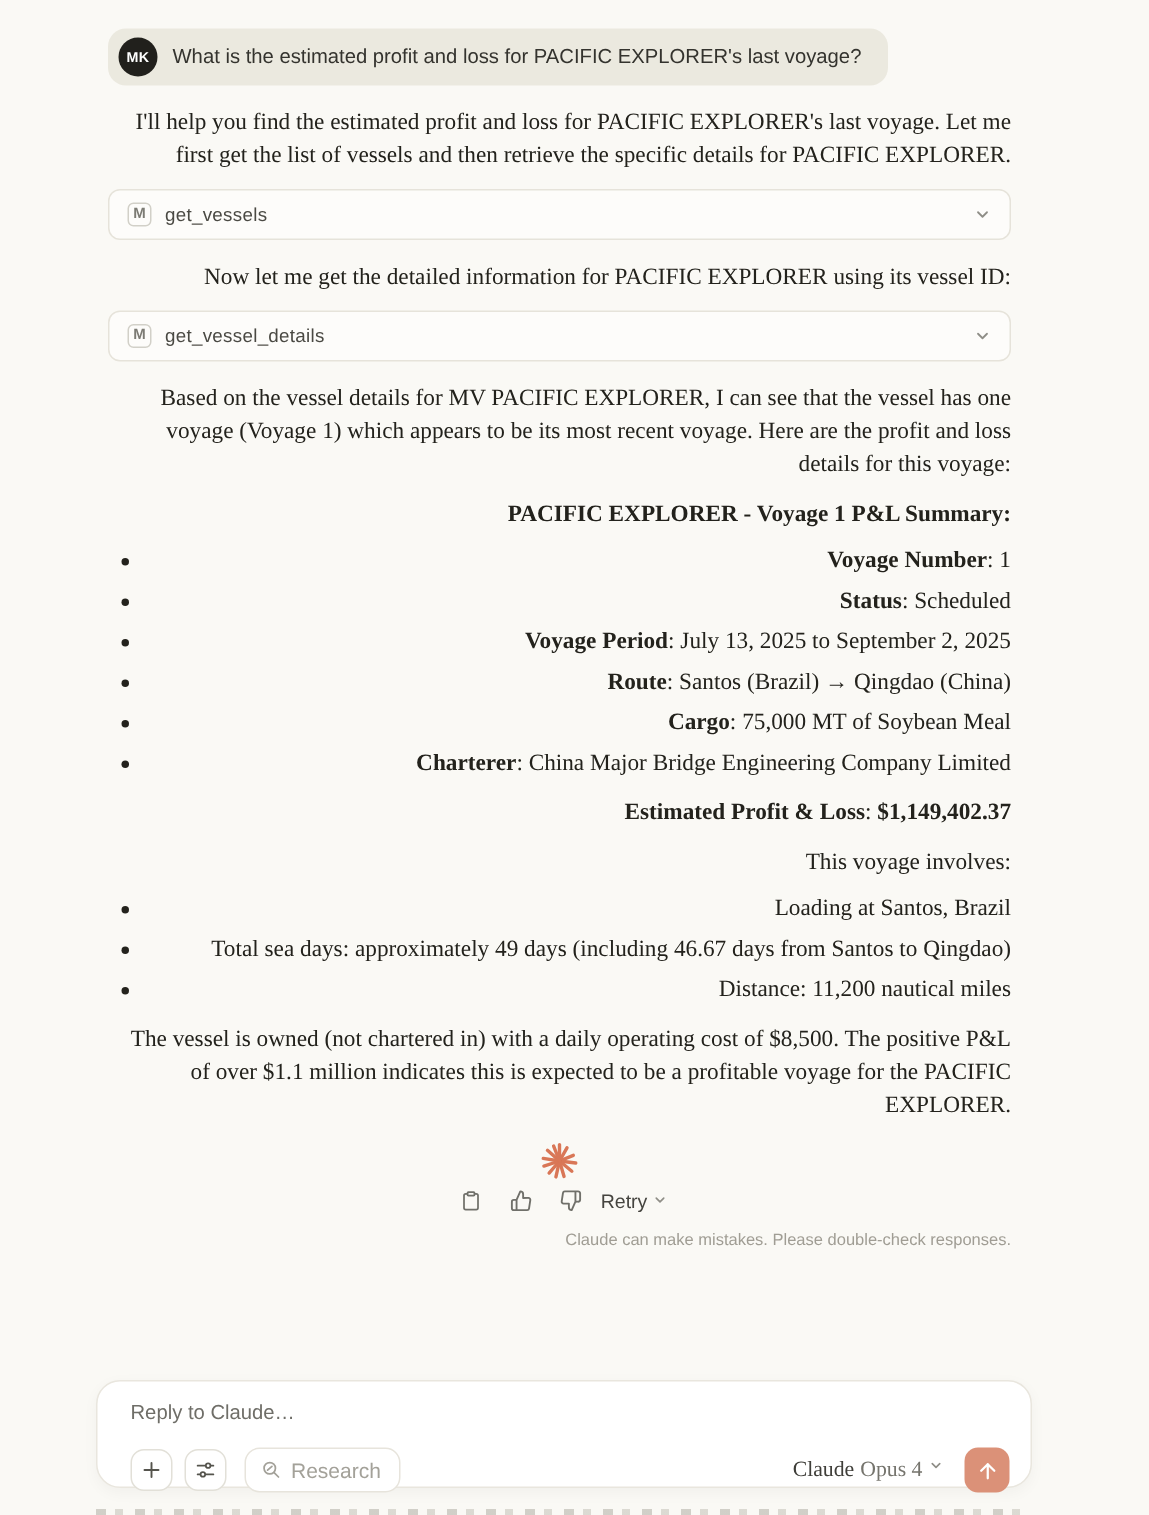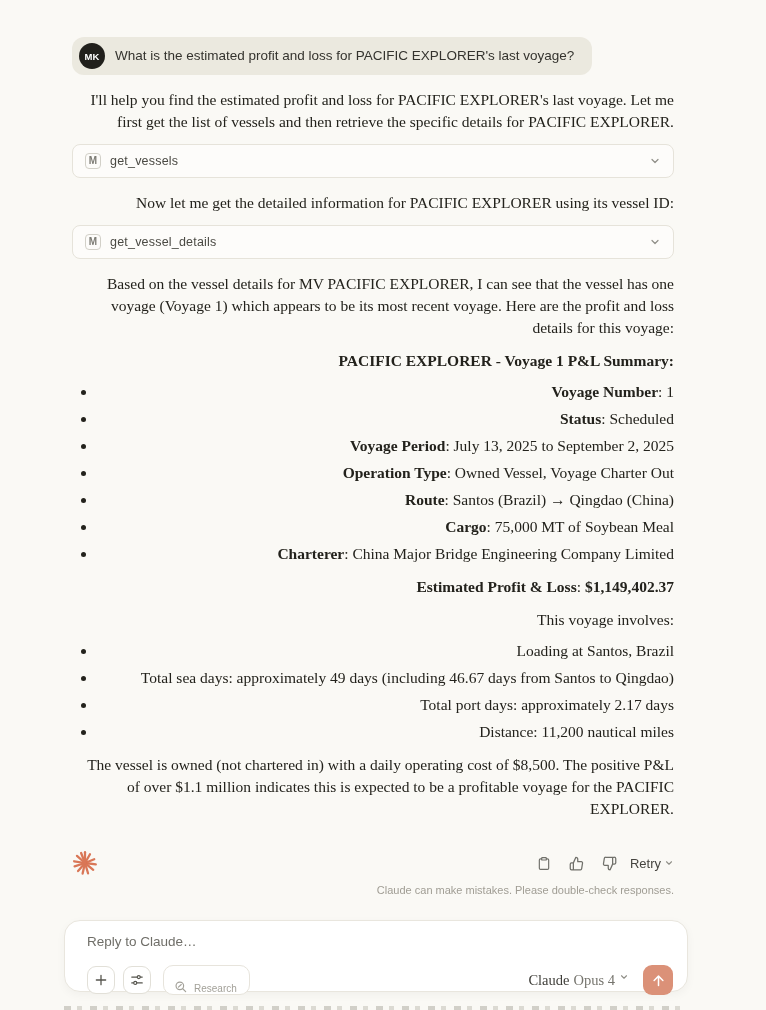--- a/index.html
+++ b/index.html
@@ -4,21 +4,21 @@
 <style>
   * { box-sizing: border-box; margin: 0; padding: 0; }
   html,body { width: 766px; height: 1010px; }
   body {
     background: #FAF9F5;
     font-family: "Liberation Sans", sans-serif;
     color: #26251F;
     overflow: hidden;
     position: relative;
   }
-  .chat-col { width: 602px; margin-left: 72px; padding-top: 37px; }
+  .chat-col { width: 602px; margin-left: 72px; padding-top: 19px; }
 
   
   .user-bubble {
     display: inline-flex; align-items: center; gap: 10px;
     background: #EBE9DF; border-radius: 12px;
     padding: 6px 18px 6px 7px; max-width: 560px;
   }
   .avatar {
     width: 26px; height: 26px; border-radius: 50%;
     background: #21201C; color: #FFFFFF;
@@ -49,21 +49,21 @@
   .m-badge {
     width: 16px; height: 16px; border: 1px solid #D2D0C8; border-radius: 4px;
     color: #7C7B74; font-size: 10px; font-weight: bold;
     display: flex; align-items: center; justify-content: center; flex: none;
     font-family: "Liberation Sans", sans-serif;
   }
   .tool-name { font-family: "Liberation Sans", sans-serif; font-size: 12.5px; color: #4A4943; letter-spacing: .2px; }
   .tool-block .spacer, .row-spacer { flex: 1; }
 
   
-  .msg-footer { display: flex; align-items: center; margin-top: 30px; }
+  .msg-footer { display: flex; align-items: center; margin-top: 13px; flex-direction: column; }
   .starburst { width: 26px; height: 26px; }
   .actions { display: flex; align-items: center; gap: 7px; }
   .icon-btn {
     width: 26px; height: 26px; border: none; background: transparent; border-radius: 6px;
     display: flex; align-items: center; justify-content: center; cursor: pointer; color: #70706A;
   }
   .retry-btn {
     border: none; background: transparent; cursor: pointer;
     display: flex; align-items: center; gap: 3px;
     font-size: 13px; color: #45443F; font-family: "Liberation Sans", sans-serif;
@@ -79,22 +79,22 @@
   }
   .composer-input { font-size: 13.5px; color: #6F6E68; cursor: text; }
   .composer-row { display: flex; align-items: center; margin-top: 16px; gap: 8px; }
   .sq-btn {
     width: 28px; height: 28px; background: #FFFFFF; border: 1px solid #E2E0D8;
     border-radius: 9px; display: flex; align-items: center; justify-content: center;
     color: #55544D; cursor: pointer;
   }
   .pill-btn {
     height: 30px; padding: 0 12px 0 10px; background: #FFFFFF; border: 1px solid #E7E4DC;
-    border-radius: 10px; display: flex; align-items: flex-end; gap: 6px;
-    color: #A3A199; font-size: 10px; cursor: pointer; margin-left: 4px;
+    border-radius: 10px; display: flex; align-items: center; gap: 6px;
+    color: #A3A199; font-size: 14px; cursor: pointer; margin-left: 4px;
     font-family: "Liberation Sans", sans-serif;
   }
   .model-select {
     display: flex; align-items: flex-start; gap: 4px; cursor: pointer; border: none; background: transparent;
     font-family: "Liberation Serif", "DejaVu Serif", serif; font-size: 14.5px; margin-right: 6px;
   }
   .model-name { color: #3F3E39; }
   .model-variant { color: #75746D; }
   .send-btn {
     width: 30px; height: 30px; border: none; border-radius: 9px;
@@ -146,34 +146,32 @@
     </div>
 
     <p>Based on the vessel details for MV PACIFIC EXPLORER, I can see that the vessel has one voyage (Voyage 1) which appears to be its most recent voyage. Here are the profit and loss details for this voyage:</p>
 
     <p class="bold tight">PACIFIC EXPLORER - Voyage 1 P&amp;L Summary:</p>
 
     <ul class="blist">
       <li><span class="bold">Voyage Number</span><span>: 1</span></li>
       <li><span class="bold">Status</span><span>: Scheduled</span></li>
       <li><span class="bold">Voyage Period</span><span>: July 13, 2025 to September 2, 2025</span></li>
-      <li><span class="bold">Operation Type</span><span>: Owned Vessel, Voyage Charter Out</span></li>
       <li><span class="bold">Route</span><span>: Santos (Brazil) → Qingdao (China)</span></li>
       <li><span class="bold">Cargo</span><span>: 75,000 MT of Soybean Meal</span></li>
       <li><span class="bold">Charterer</span><span>: China Major Bridge Engineering Company Limited</span></li>
     </ul>
 
     <p class="tight"><span class="bold">Estimated Profit &amp; Loss</span><span>: </span><span class="bold">$1,149,402.37</span></p>
 
     <p class="tight">This voyage involves:</p>
 
     <ul class="blist">
       <li><span>Loading at Santos, Brazil</span></li>
       <li><span>Total sea days: approximately 49 days (including 46.67 days from Santos to Qingdao)</span></li>
-      <li><span>Total port days: approximately 2.17 days</span></li>
       <li><span>Distance: 11,200 nautical miles</span></li>
     </ul>
 
     <p class="tight">The vessel is owned (not chartered in) with a daily operating cost of $8,500. The positive P&amp;L of over $1.1 million indicates this is expected to be a profitable voyage for the PACIFIC EXPLORER.</p>
   </div>
 
   
   <div class="msg-footer">
     <svg class="starburst" viewBox="0 0 24 24" stroke="#D97757" stroke-width="2.1" stroke-linecap="round">
       <line x1="12" y1="12" x2="12" y2="2"></line>

